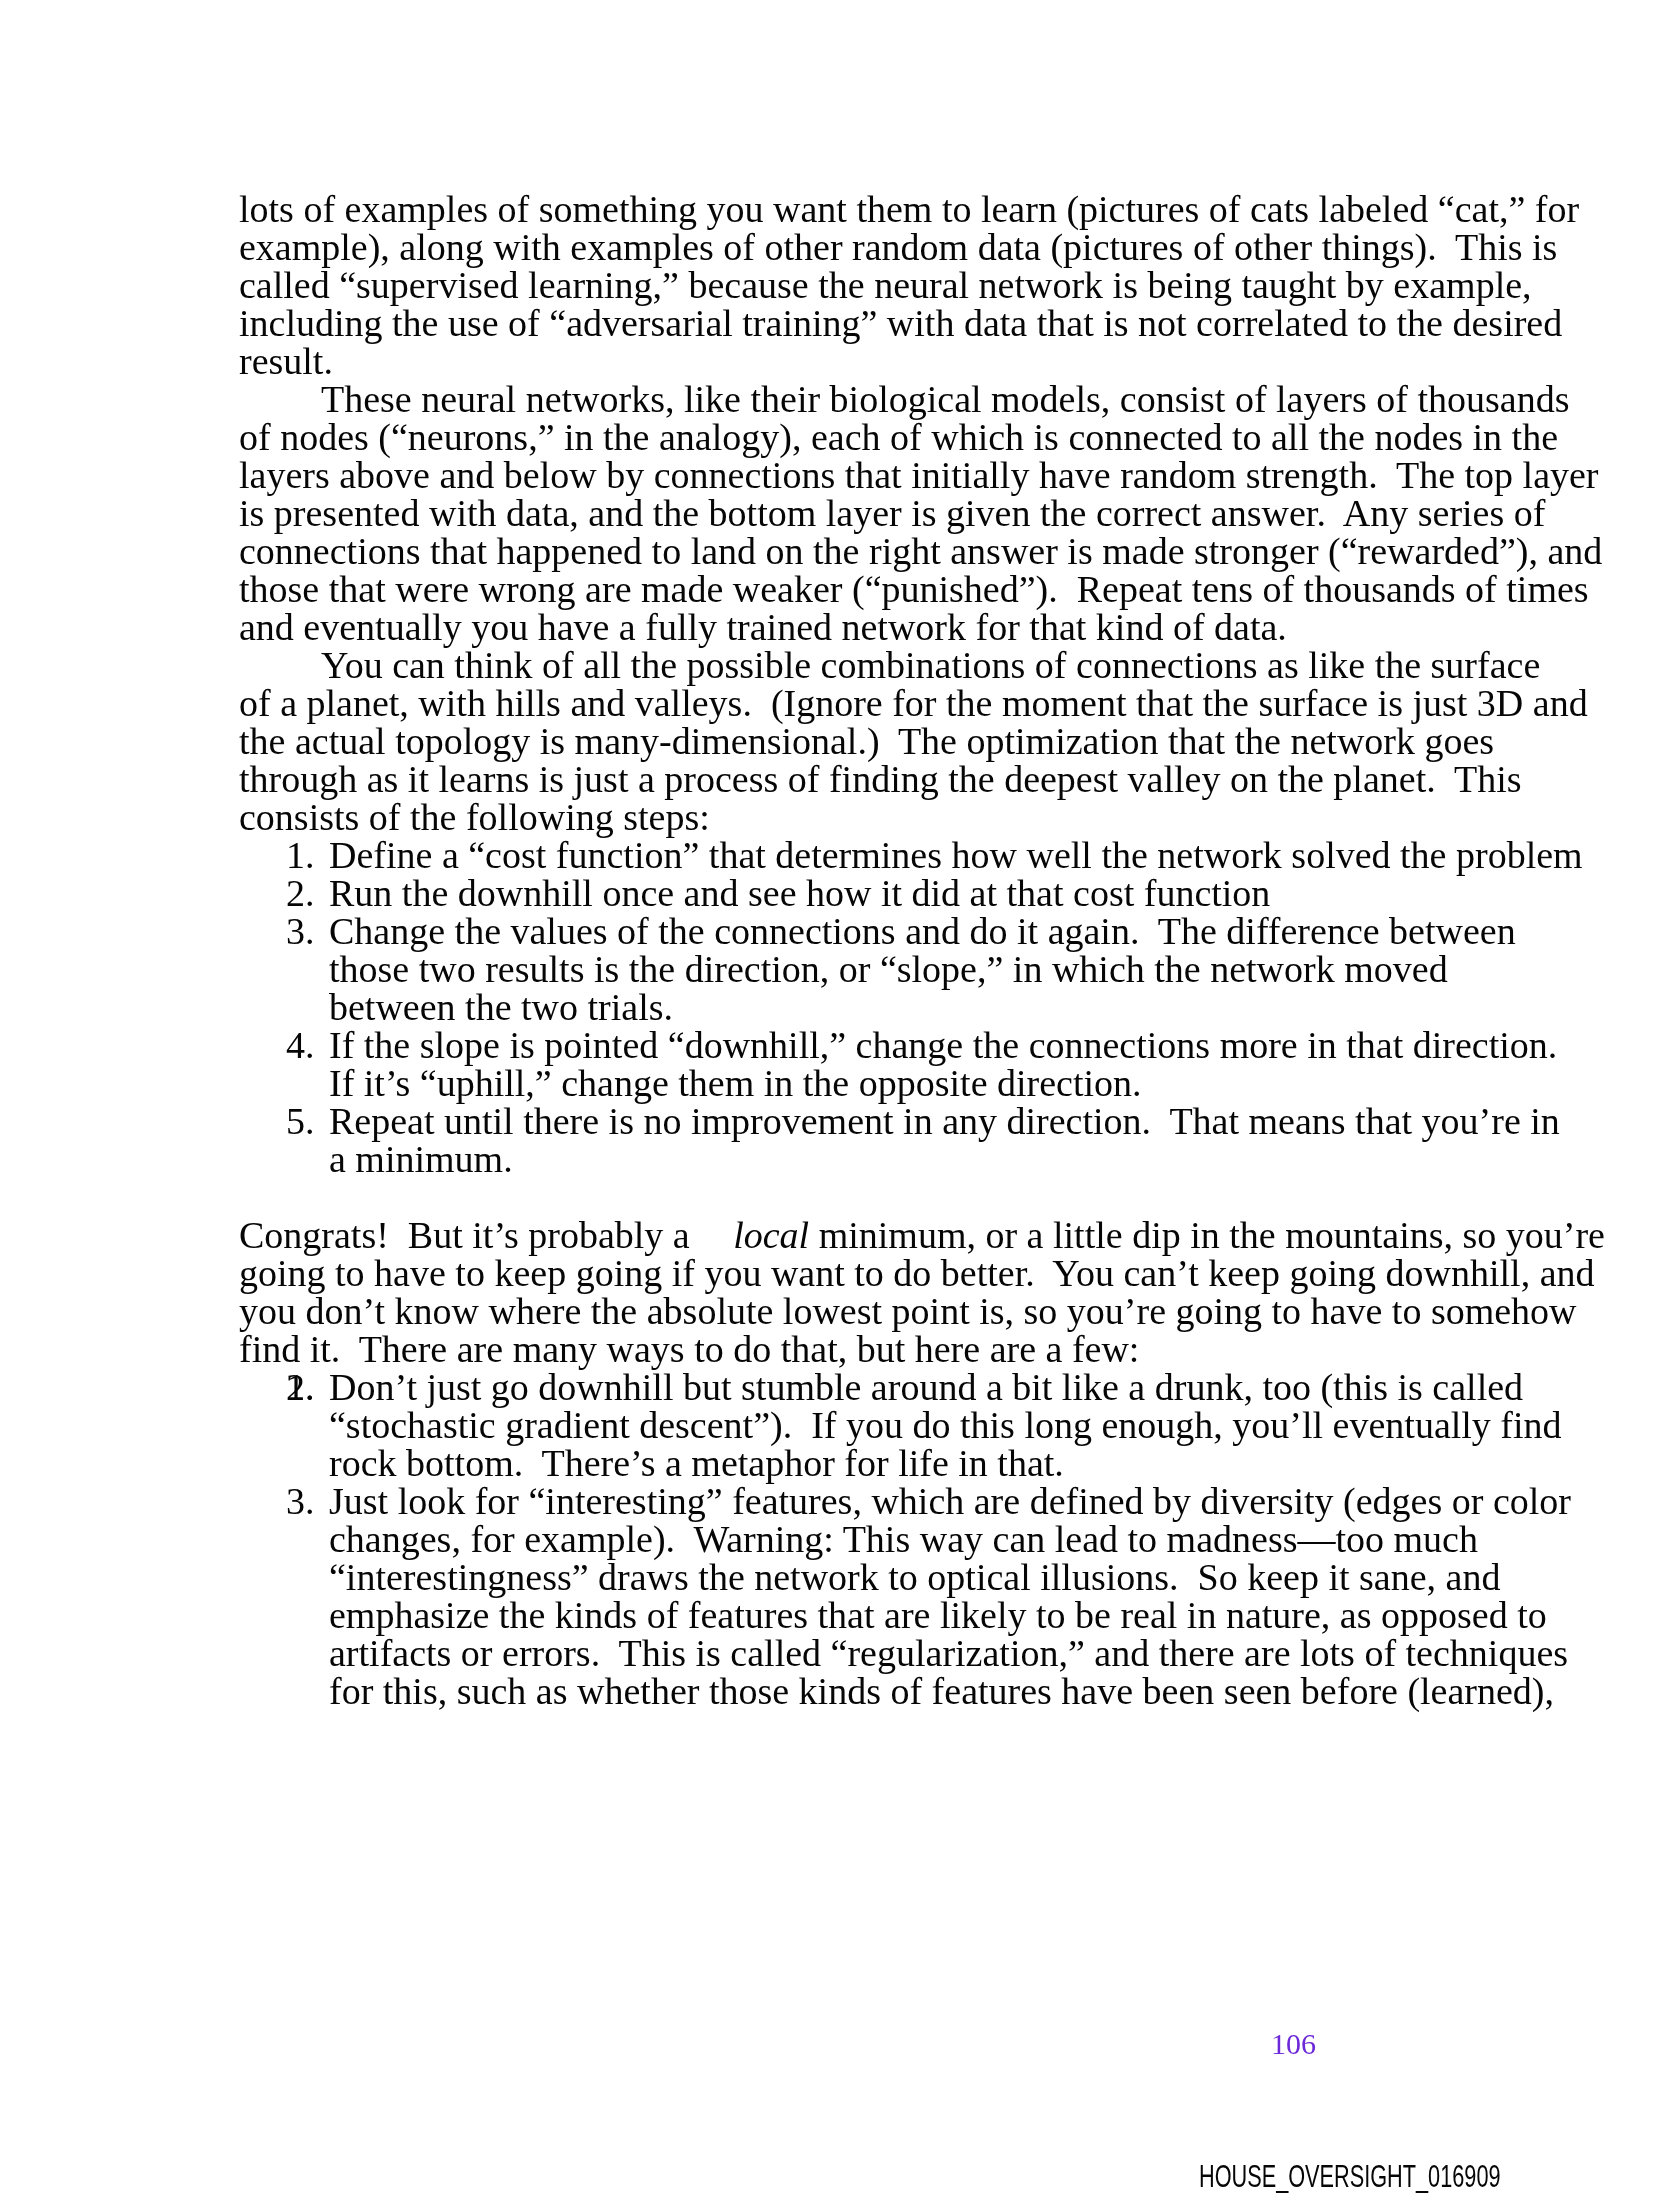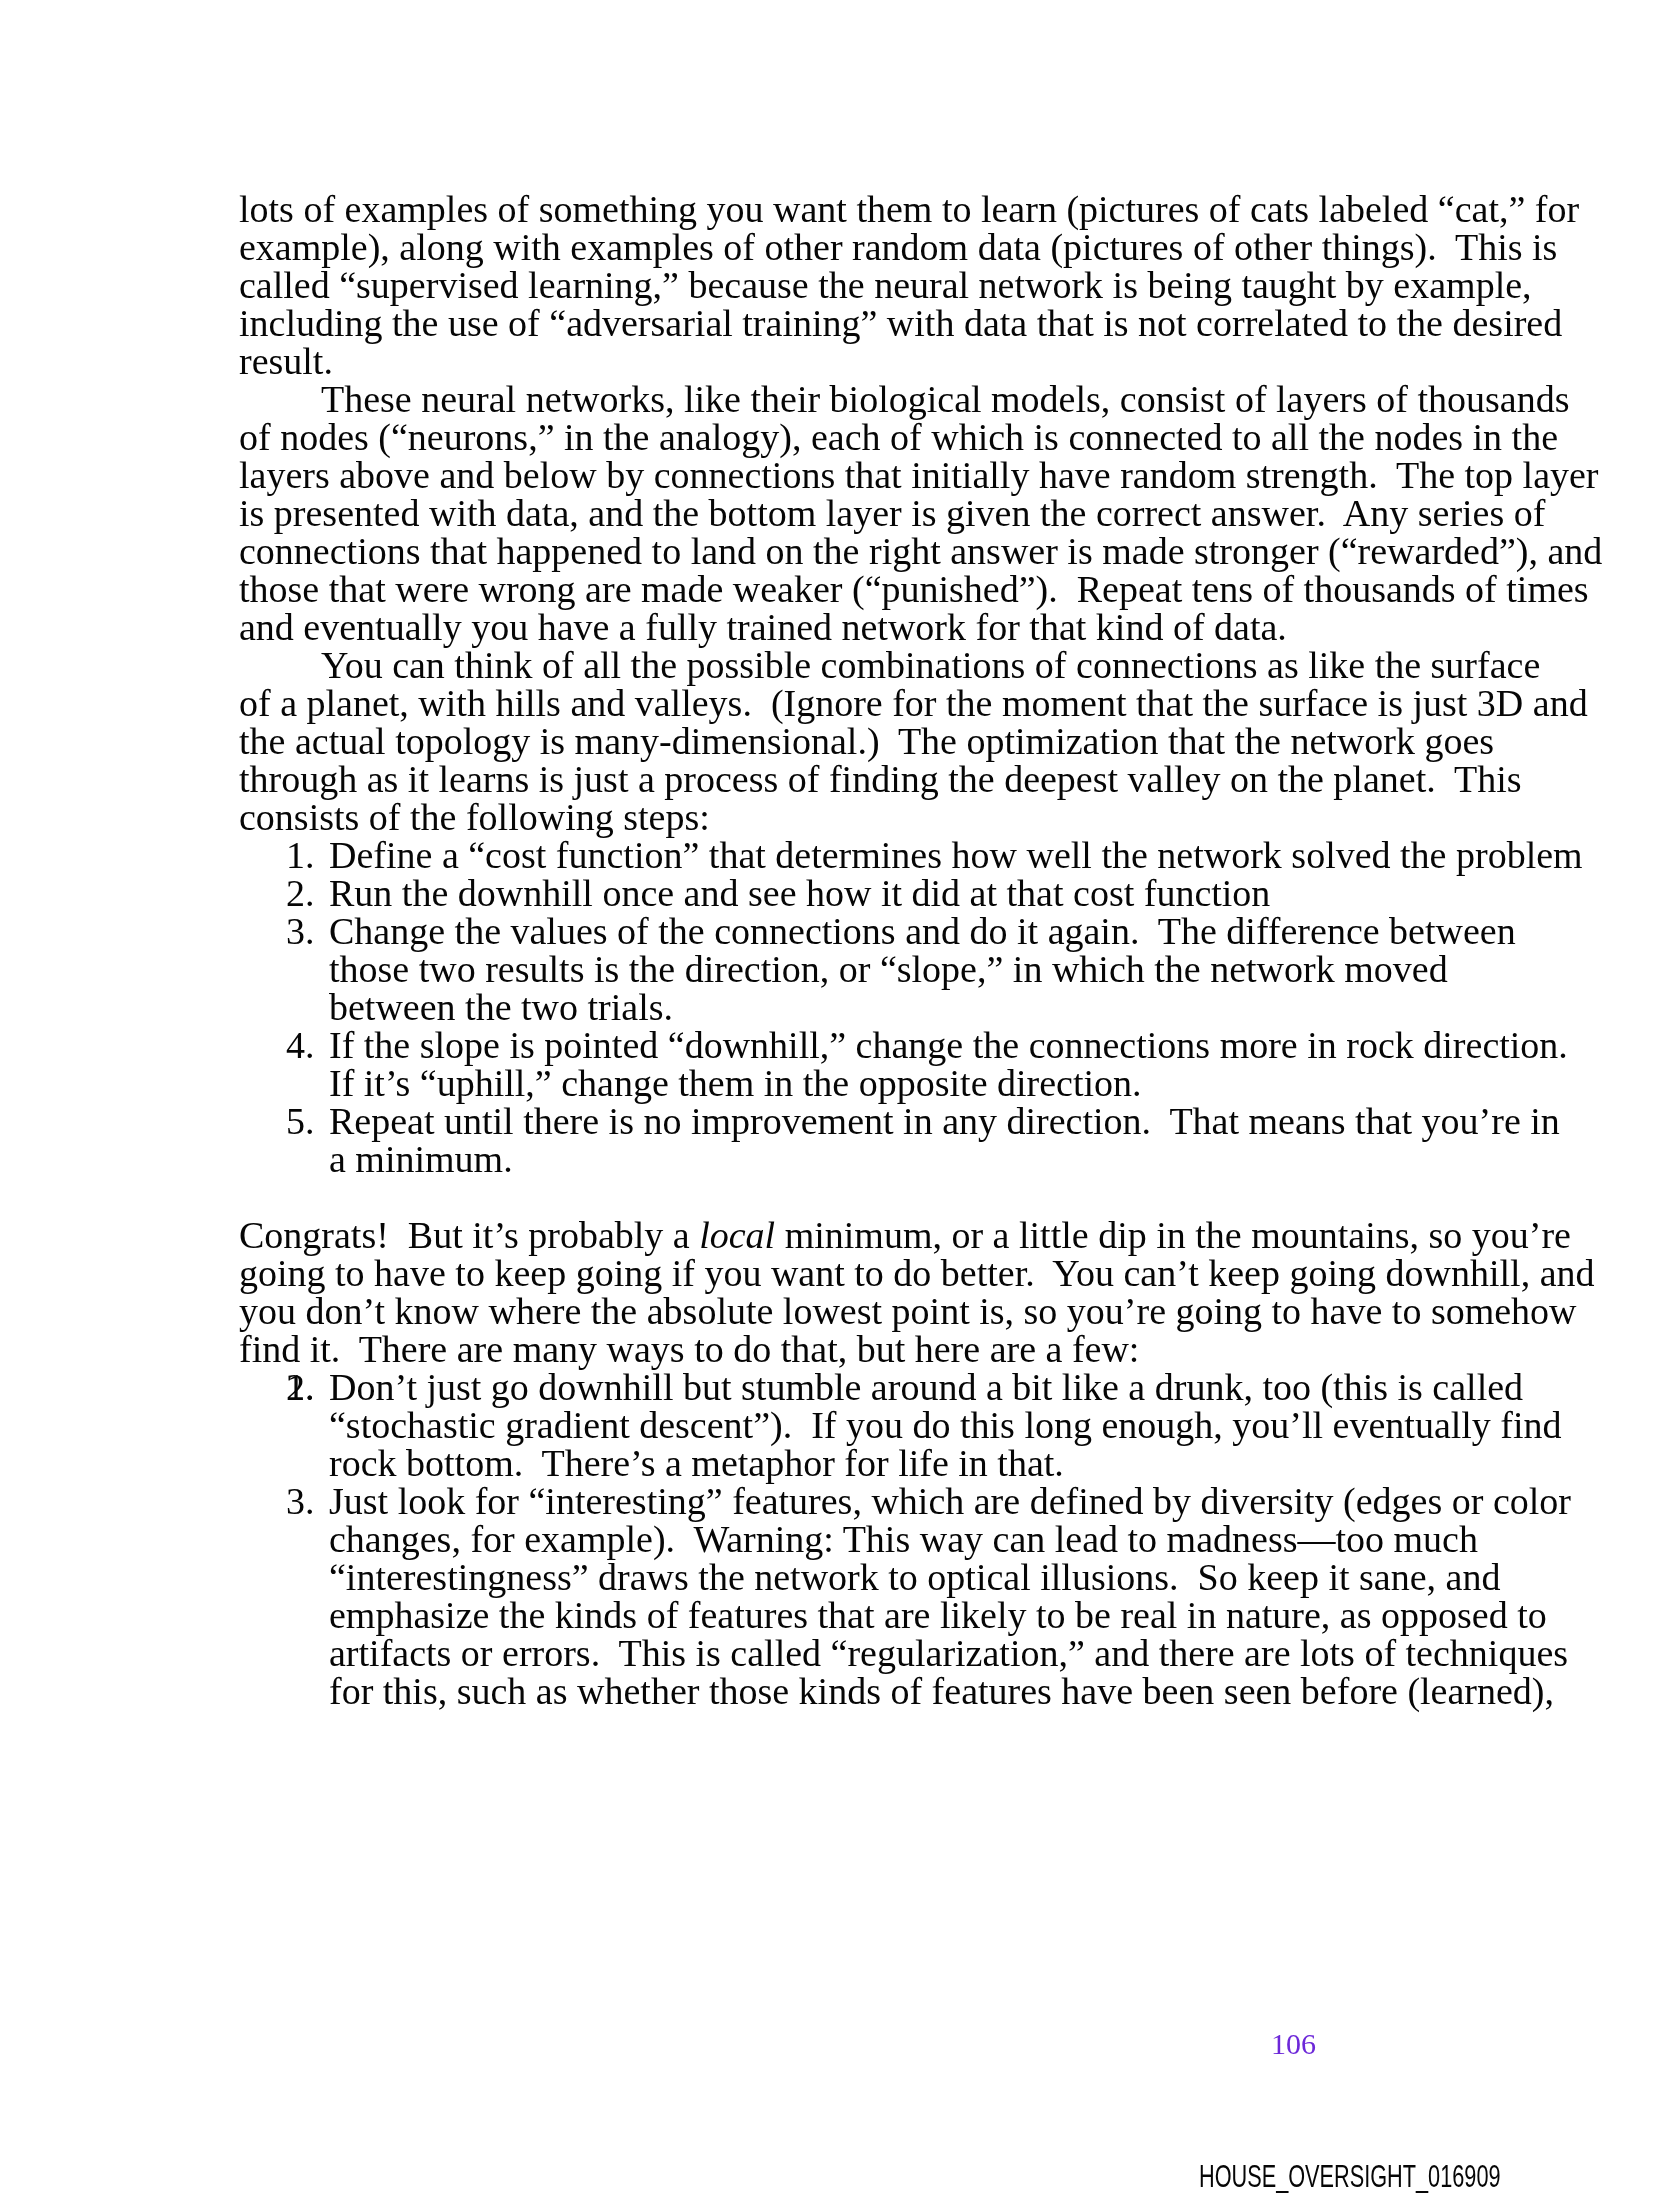--- a/index.html
+++ b/index.html
@@ -7,21 +7,21 @@
        font-family:"Liberation Serif","DejaVu Serif",serif;color:#000;}
   .page{position:absolute;left:0;top:0;width:1669px;height:2205px;background:#ffffff;overflow:hidden;}
   .textblock{position:absolute;left:239px;top:190px;width:1244px;
              font-size:38px;line-height:38px;color:#060606;}
   .para{margin:0;white-space:pre;}
   .indent{text-indent:82px;}
   .gap{margin-top:38px;}
   .list{margin:0;padding:0;}
   .li{position:relative;padding-left:90px;white-space:pre;margin:0;}
   .li .num{position:absolute;left:47px;top:0;}
-  em{font-style:italic;}
+  em{font-style:italic;margin-left:34px;}
   .footer-pagenum{position:absolute;left:1271px;top:2027px;font-size:30px;line-height:33px;color:#6d28d9;}
   .bates{position:absolute;left:1199px;top:2160px;
          font-family:"Liberation Sans","DejaVu Sans",sans-serif;
          font-size:31px;line-height:34px;color:#060606;
          transform:scaleX(0.70);transform-origin:0 0;white-space:pre;}
 </style>
 </head>
 <body>
 
 <div class="page">
@@ -47,21 +47,21 @@
 the actual topology is many-dimensional.)  The optimization that the network goes
 through as it learns is just a process of finding the deepest valley on the planet.  This
 consists of the following steps:</p>
 
     <div class="list gap">
       <div class="li"><span class="num">1.</span><span>Define a “cost function” that determines how well the network solved the problem</span></div>
       <div class="li"><span class="num">2.</span><span>Run the downhill once and see how it did at that cost function</span></div>
       <div class="li"><span class="num">3.</span><span>Change the values of the connections and do it again.  The difference between
 those two results is the direction, or “slope,” in which the network moved
 between the two trials.</span></div>
-      <div class="li"><span class="num">4.</span><span>If the slope is pointed “downhill,” change the connections more in rock direction.
+      <div class="li"><span class="num">4.</span><span>If the slope is pointed “downhill,” change the connections more in that direction.
 If it’s “uphill,” change them in the opposite direction.</span></div>
       <div class="li"><span class="num">5.</span><span>Repeat until there is no improvement in any direction.  That means that you’re in
 a minimum.</span></div>
     </div>
 
     <p class="para gap"><span>Congrats!  But it’s probably a </span><em>local</em><span> minimum, or a little dip in the mountains, so you’re</span><br><span>going to have to keep going if you want to do better.  You can’t keep going downhill, and
 you don’t know where the absolute lowest point is, so you’re going to have to somehow
 find it.  There are many ways to do that, but here are a few:</span></p>
 
     <div class="list gap">

